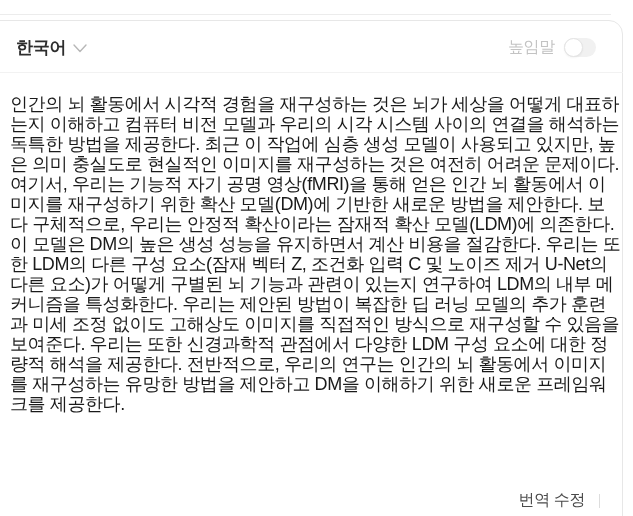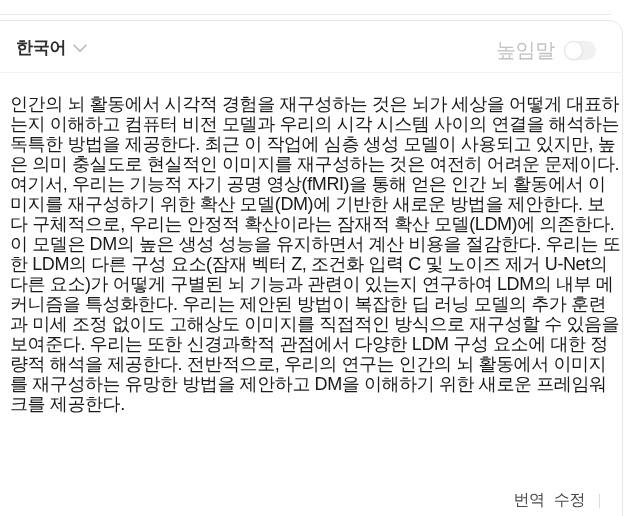--- a/index.html
+++ b/index.html
@@ -66,21 +66,21 @@
   }
   .honorific {
     position: absolute;
     right: 37px;
     top: 27px;
     display: flex;
     align-items: center;
     gap: 9px;
   }
   .honorific-label {
-    font-size: 20px;
+    font-size: 16px;
     color: #c3c3c3;
     letter-spacing: -0.3px;
   }
   .toggle {
     position: relative;
     width: 32px;
     height: 19px;
     border-radius: 10px;
     background: #f1f1f1;
     cursor: pointer;
@@ -116,21 +116,21 @@
     top: 480px;
     display: flex;
     align-items: center;
     gap: 14px;
   }
   .link-btn {
     background: none;
     border: none;
     padding: 0;
     margin: 0;
-    font-family: Liberation Mono, monospace;
+    font-family: Liberation Sans, sans-serif;
     font-size: 16px;
     color: #4a4a4a;
     letter-spacing: -0.4px;
     cursor: pointer;
     text-align: right;
   }
   .v-divider {
     width: 1px;
     height: 14px;
     background: #dddddd;

